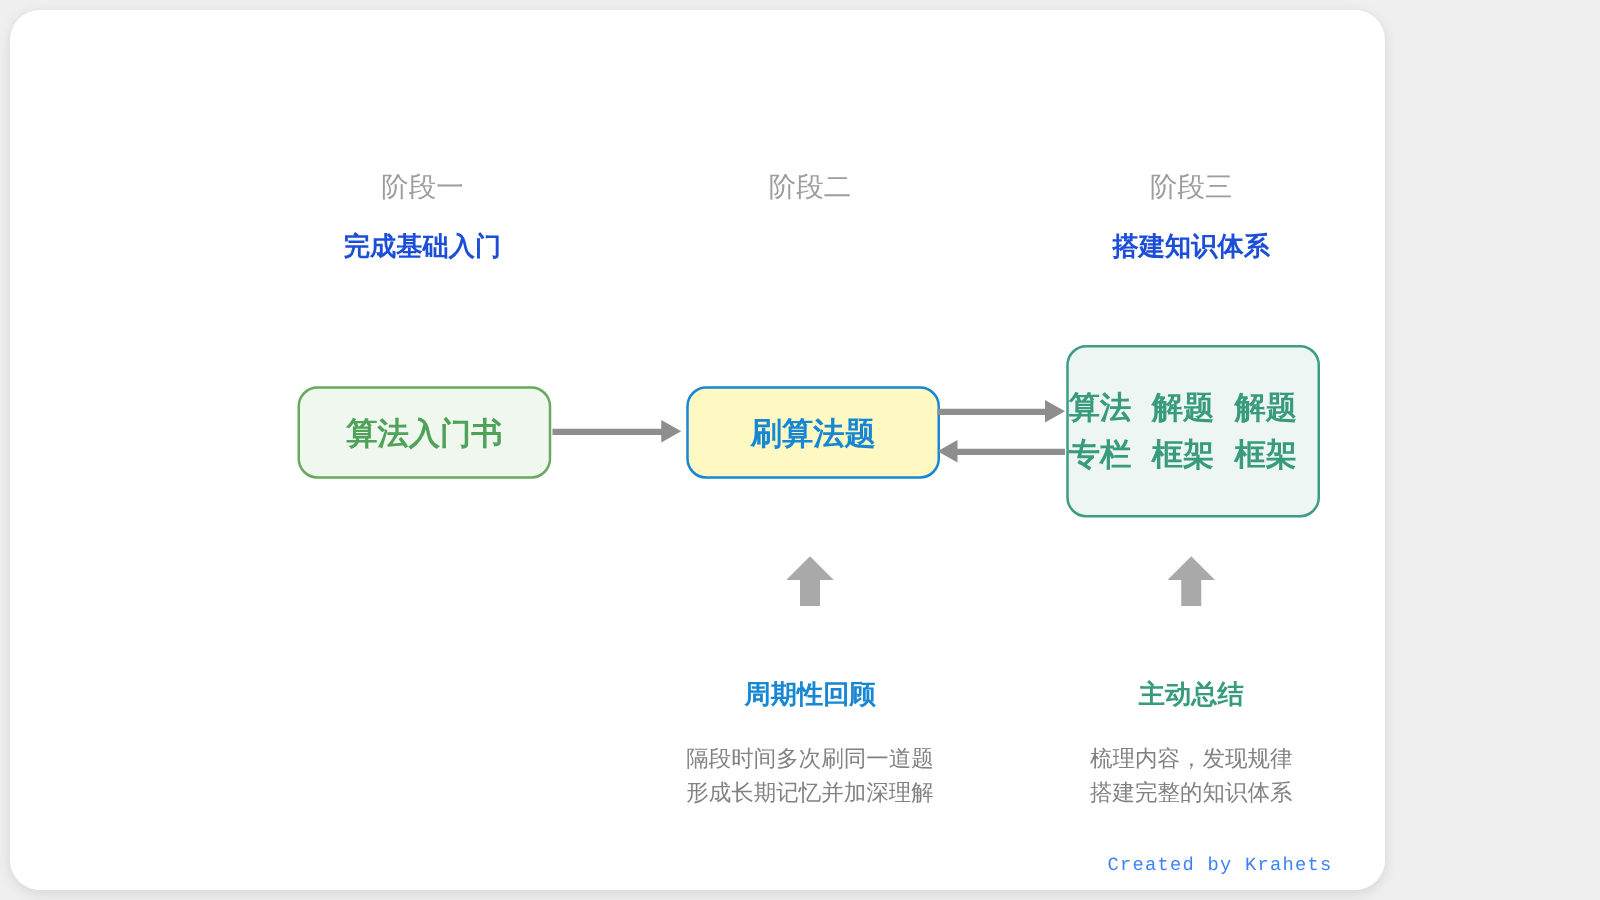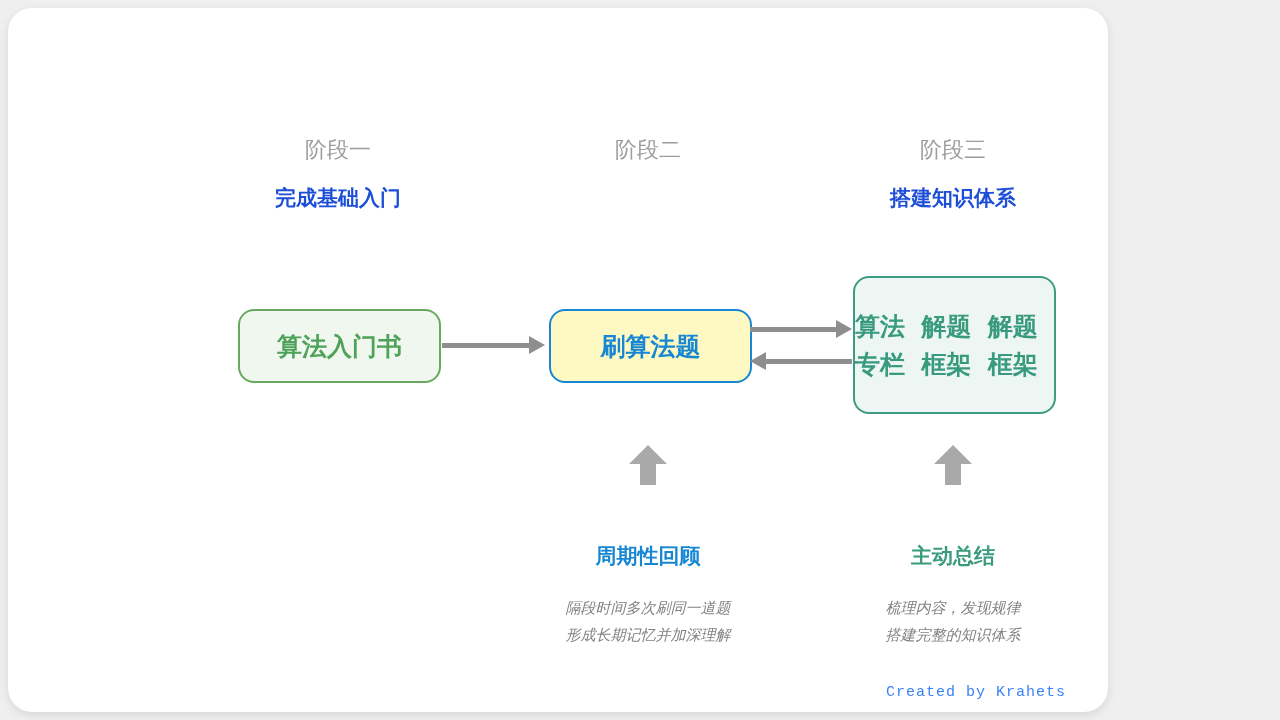--- a/index.html
+++ b/index.html
@@ -124,25 +124,24 @@
   }
   .annot-title {
     font-size: 21px;
     font-weight: 700;
     line-height: 28px;
     margin-bottom: 24px;
   }
   .annot-title.blue { color: #1787d3; }
   .annot-title.teal { color: #399b7e; }
   .annot-desc {
-    font-size: 15px;
+    font-size: 18px;
     line-height: 27px;
     color: #828282;
     font-weight: 400;
-    font-style: italic;
   }
   #annot-review  { left: 480px; top: 510px; }
   #annot-summary { left: 785px; top: 510px; }
   
   .credit {
     position: absolute;
     right: 42px;
     top: 676px;
     font-family: "Liberation Mono", "DejaVu Sans Mono", monospace;
     font-size: 15px;

